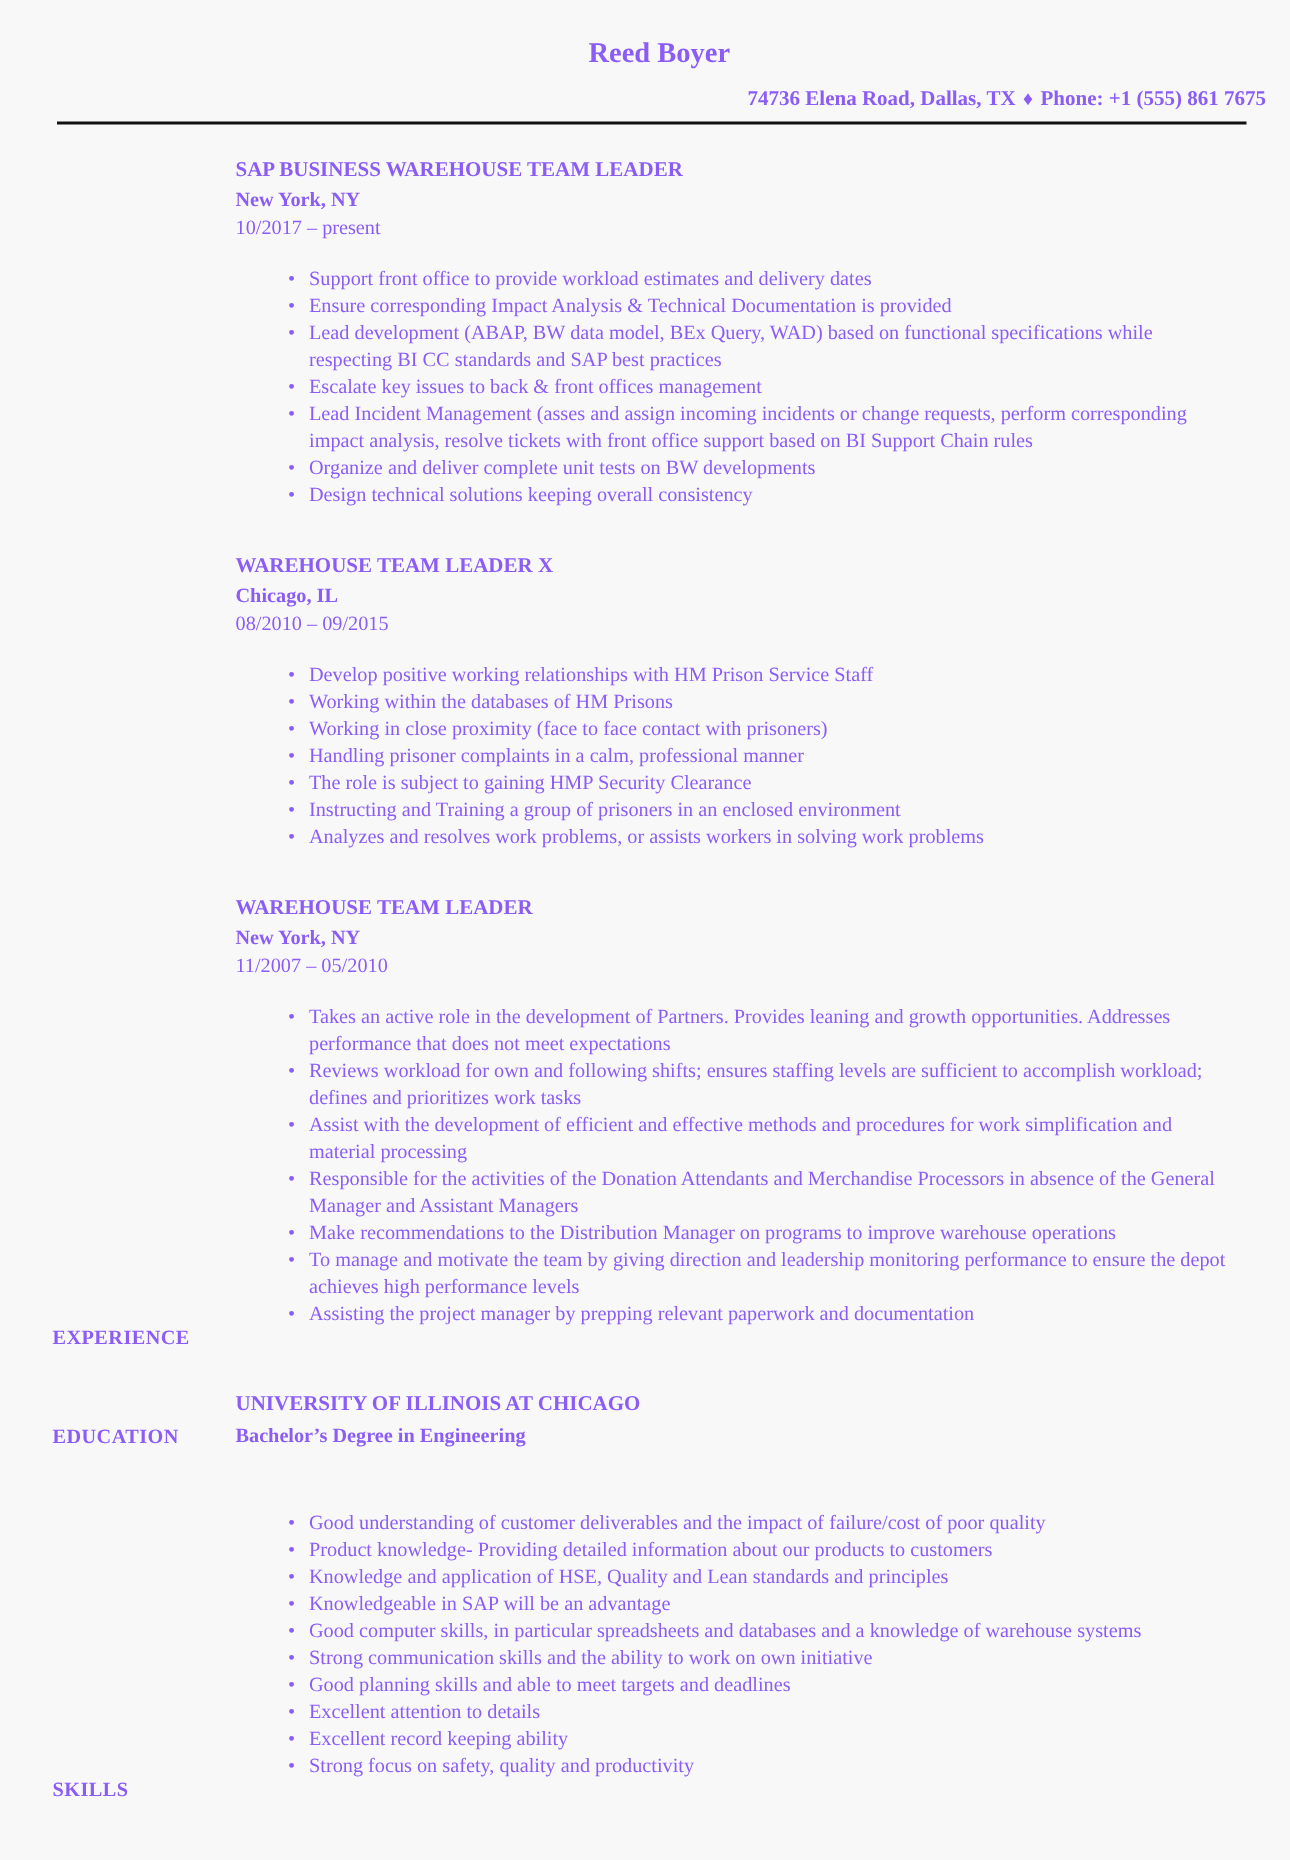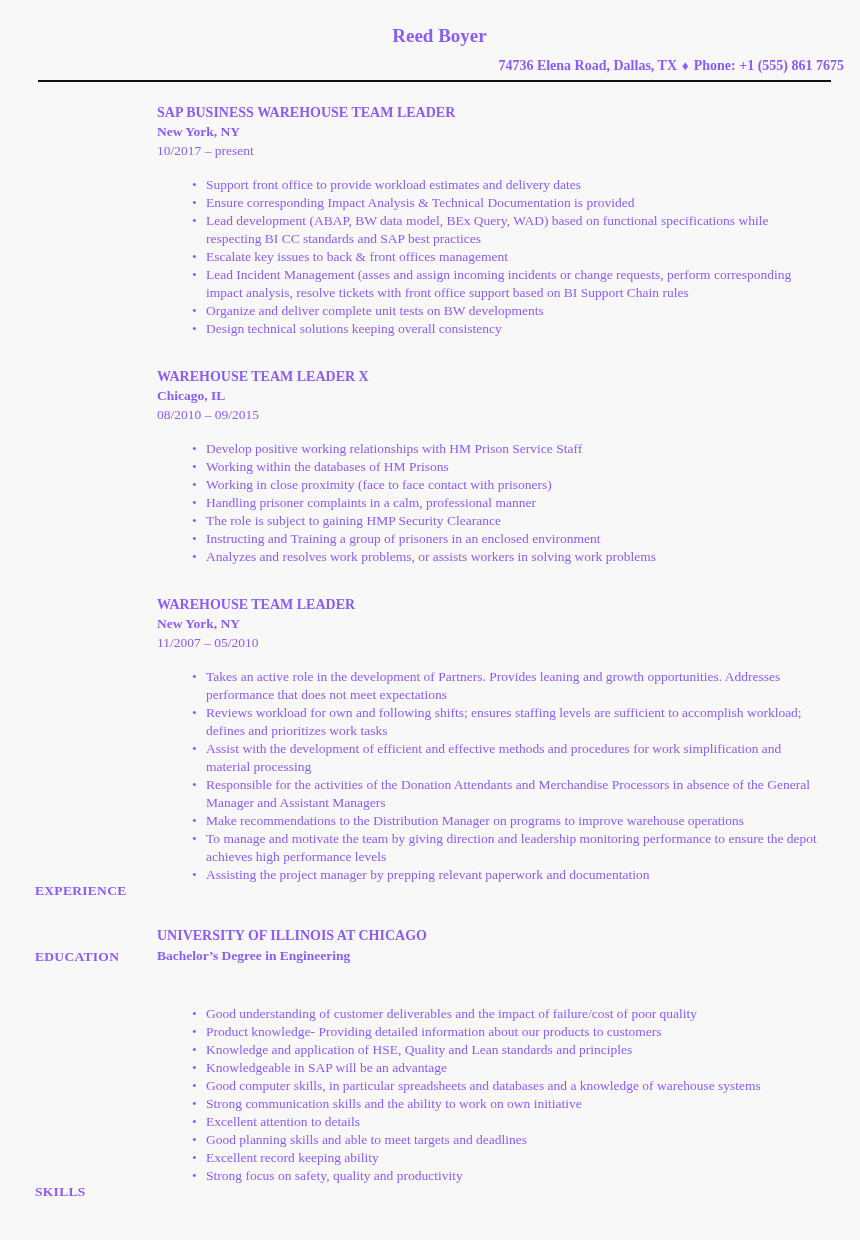--- a/index.html
+++ b/index.html
@@ -139,22 +139,22 @@
     <section class="section-row section-skills">
       <div class="section-label">SKILLS</div>
       <div class="section-content">
         <ul class="bullets">
           <li>Good understanding of customer deliverables and the impact of failure/cost of poor quality</li>
           <li>Product knowledge- Providing detailed information about our products to customers</li>
           <li>Knowledge and application of HSE, Quality and Lean standards and principles</li>
           <li>Knowledgeable in SAP will be an advantage</li>
           <li>Good computer skills, in particular spreadsheets and databases and a knowledge of warehouse systems</li>
           <li>Strong communication skills and the ability to work on own initiative</li>
+          <li>Good planning skills and able to meet targets and deadlines</li>
           <li>Excellent attention to details</li>
-          <li>Good planning skills and able to meet targets and deadlines</li>
           <li>Excellent record keeping ability</li>
           <li>Strong focus on safety, quality and productivity</li>
         </ul>
       </div>
     </section>
 
   </main>
 </div>
 
 </body></html>

